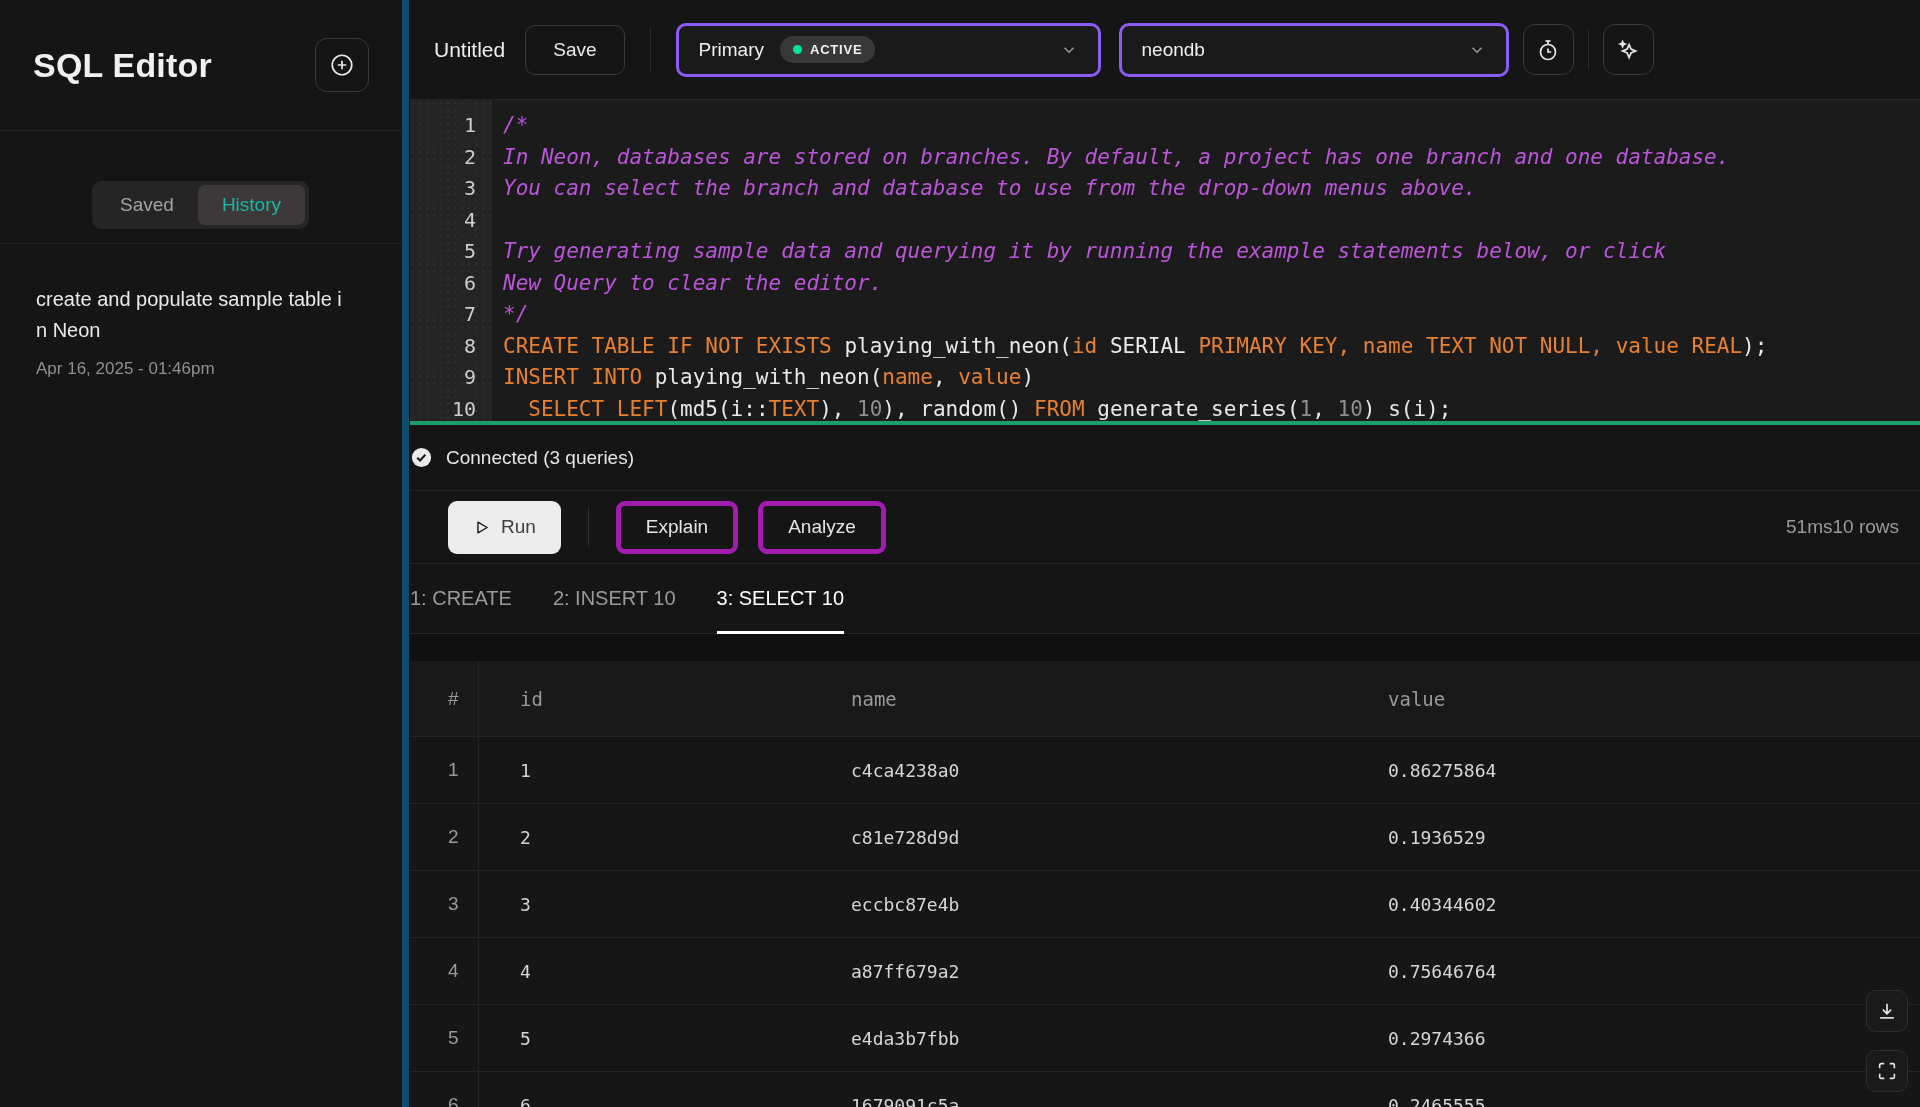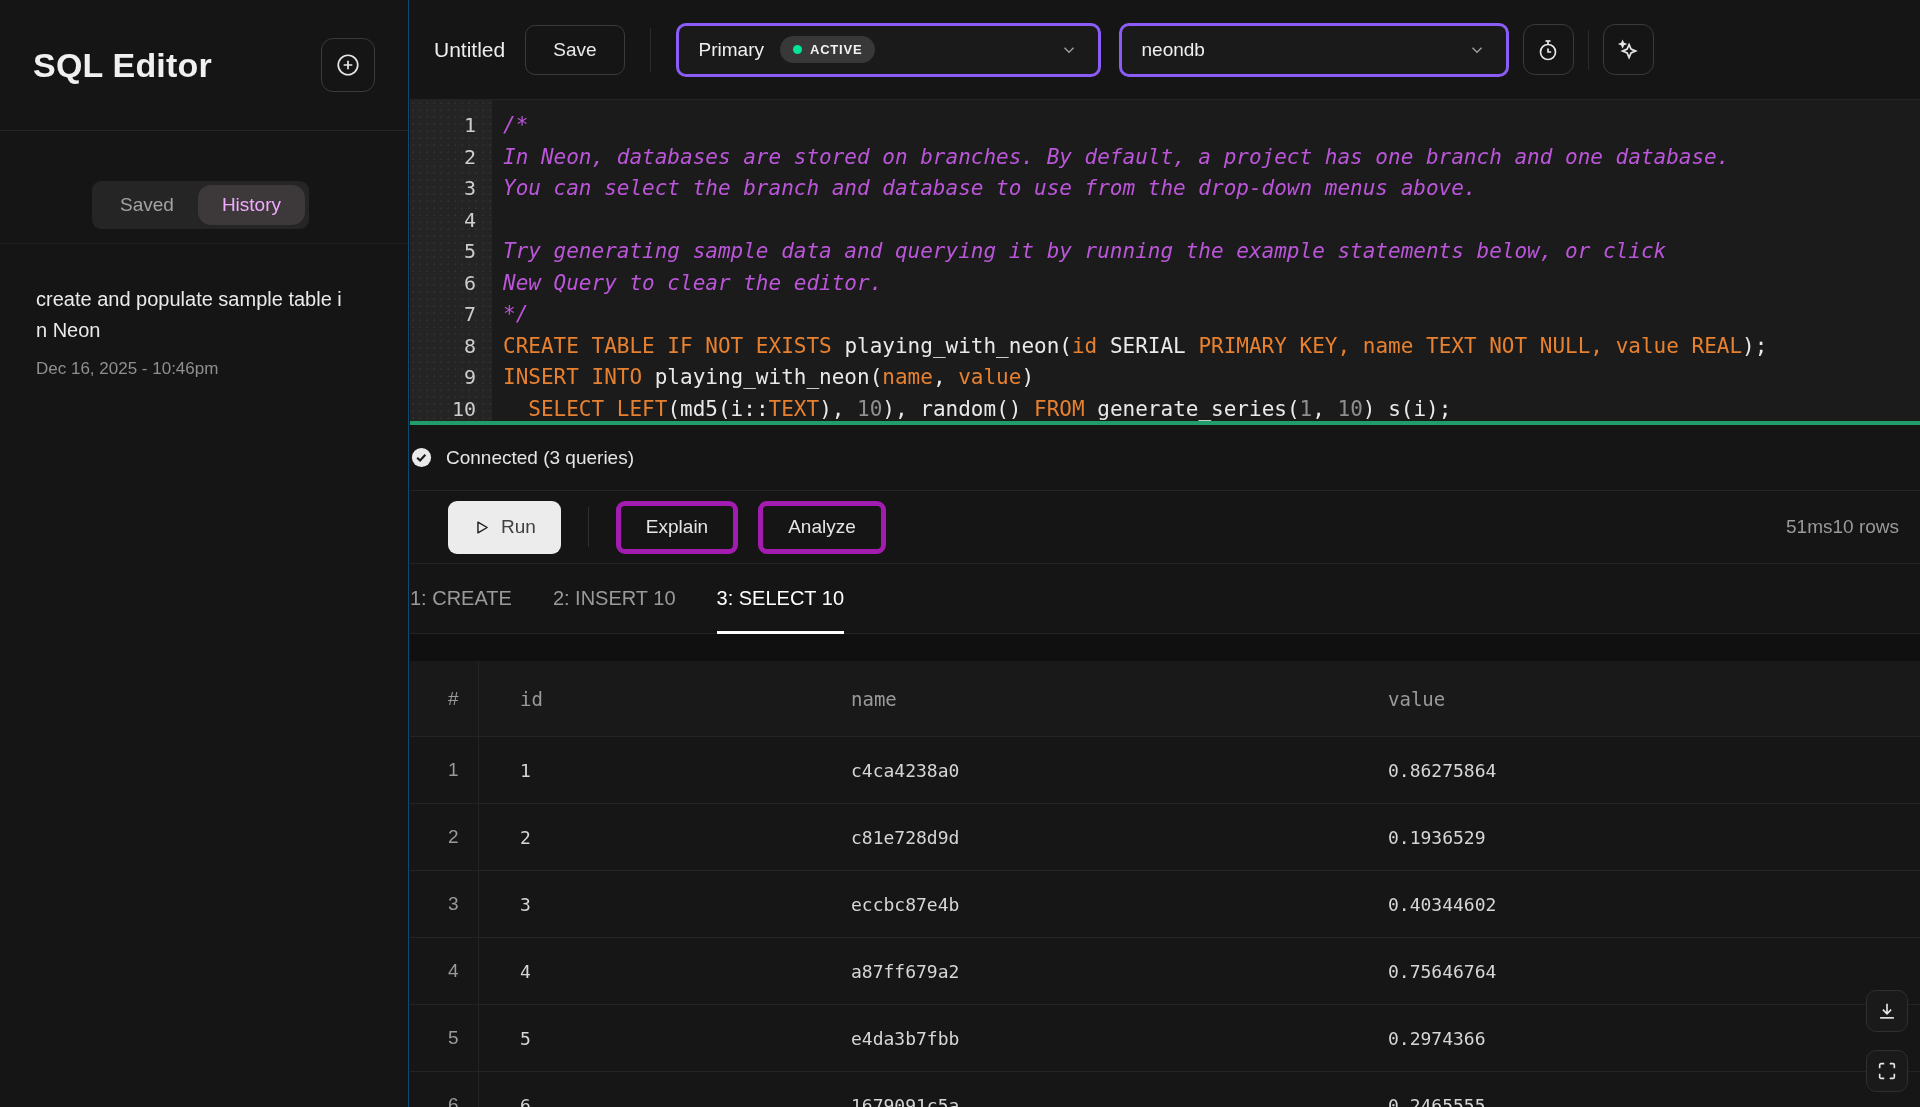--- a/index.html
+++ b/index.html
@@ -1,32 +1,32 @@
 <!DOCTYPE html>
 <html><head>
 <meta charset="utf-8">
 <style>
   * { margin:0; padding:0; box-sizing:border-box; }
   html,body { width:1920px; height:1107px; overflow:hidden; background:#131313;
               font-family:"Liberation Sans", sans-serif; color:#e6e6e6; }
 
   
   .sidebar { position:absolute; left:0; top:0; width:409px; height:1107px;
-             background:#151515; border-right:1px solid #0c4a6e; }
+             background:#151515; border-right:7px solid #0c4a6e; }
   .sidebar-header { height:131px; border-bottom:1px solid #242424;
                     display:flex; align-items:center; justify-content:space-between; padding:0 33px; }
   .app-title { font-size:34px; font-weight:bold; color:#f0f0f0; letter-spacing:.2px; }
   .icon-btn { display:flex; align-items:center; justify-content:center;
               background:none; border:1px solid #3a3a3a; border-radius:12px; cursor:pointer; color:#e6e6e6; }
   .plus-btn { width:54px; height:54px; }
   .sidebar-tabs-row { height:113px; border-bottom:1px solid #202020;
                       display:flex; align-items:center; padding-left:92px; }
   .segmented { display:flex; background:#252525; border-radius:9px; padding:4px;margin-top:36px; }
   .segment { padding:9px 24px; font-size:19px; color:#a3a3a3; border-radius:7px; cursor:pointer; }
-  .segment.active { background:#3d393b; color:#f0abfc;border-radius:13px; }
+  .segment.active { background:#3d393b; color:#14b8a6; }
   .history-item { padding:40px 36px 0 36px; cursor:pointer; }
   .history-title { font-size:20px; line-height:31px; color:#eaeaea; width:306px; word-break:break-all; }
   .history-date { margin-top:13px; font-size:17px; color:#8f8f8f; }
 
   
   .main { position:absolute; left:410px; top:0; width:1510px; height:1107px; display:flex; flex-direction:column; }
 
   .topbar { height:100px; background:#151515; border-bottom:1px solid #242424;
             display:flex; align-items:center; padding-left:24px; flex:none; }
   .doc-title { font-size:21px; color:#ededed; }
@@ -120,21 +120,21 @@
     </button>
   </div>
   <div class="sidebar-tabs-row">
     <div class="segmented">
       <div class="segment">Saved</div>
       <div class="segment active">History</div>
     </div>
   </div>
   <div class="history-item">
     <div class="history-title">create and populate sample table in Neon</div>
-    <div class="history-date">Dec 16, 2025 - 10:46pm</div>
+    <div class="history-date">Apr 16, 2025 - 01:46pm</div>
   </div>
 </div>
 
 <div class="main">
 
   <div class="topbar">
     <div class="doc-title">Untitled</div>
     <button class="save-btn">Save</button>
     <div class="vdiv"></div>
 

